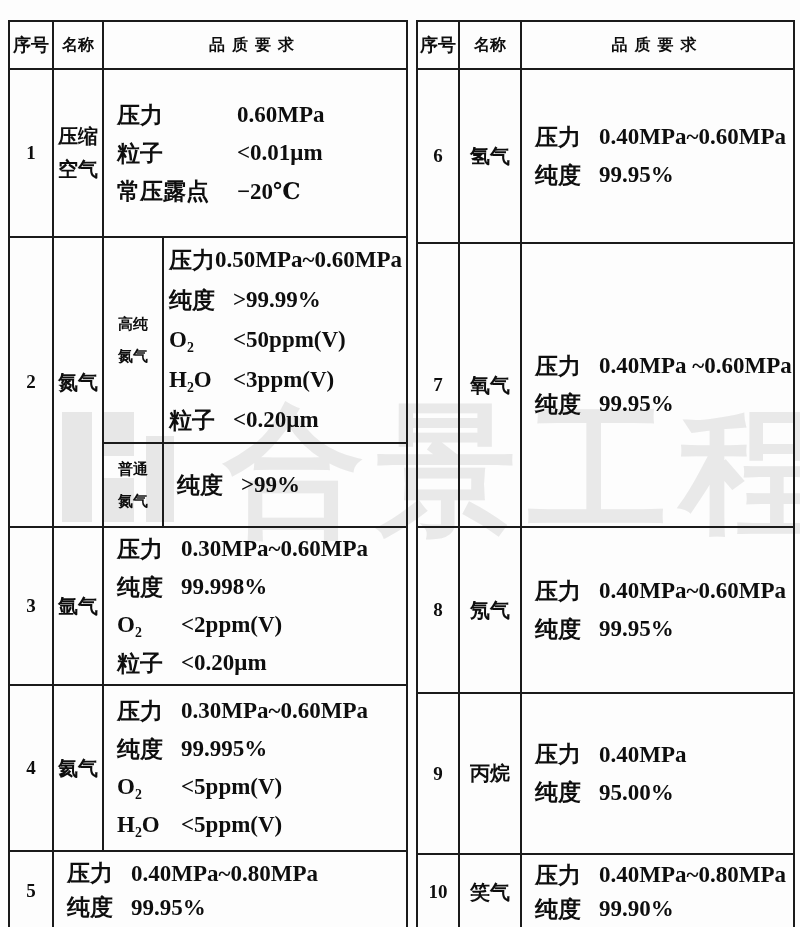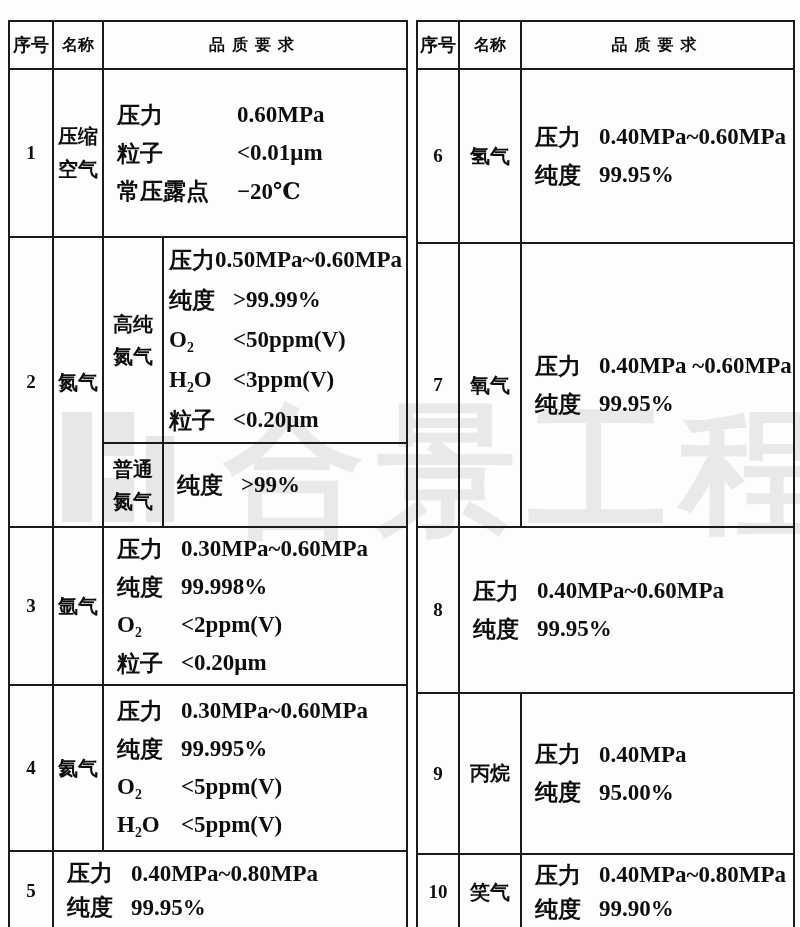--- a/index.html
+++ b/index.html
@@ -40,21 +40,21 @@
   .l-r1{height:168px;} .l-r2{height:290px;} .l-r3{height:158px;} .l-r4{height:166px;} .l-r5{flex:1;}
   
   .r-r6{height:174px;} .r-r7{height:284px;} .r-r8{height:166px;} .r-r9{height:161px;} .r-r10{flex:1;}
   .r-r10 .sl,.l-r5 .sl{height:34px;}
   
   .r2body{flex:1;display:flex;flex-direction:column;}
   .r2sub{display:flex;box-sizing:border-box;}
   .r2sub1{height:206px;border-bottom:2px solid #1b1b1b;}
   .r2sub2{flex:1;}
   .c-sub{width:60px;border-right:2px solid #1b1b1b;display:flex;flex-direction:column;
-         align-items:center;justify-content:center;font-size:20px;font-weight:700;line-height:32px;
+         align-items:center;justify-content:center;font-size:15px;font-weight:700;line-height:32px;
          box-sizing:border-box;}
   .r2sub1 .sl{height:40px;}
   .r2sub1 .c-spec{padding-left:5px;}
 </style>
 </head>
 <body>
 
 <div class="page">
 
   <div class="watermark">
@@ -248,20 +248,23 @@
           </div>
         <div class="sl">
             <span class="lab">纯度</span>
             <span class="val">99.95%</span>
           </div>
       </div>
     </div>
 
     <div class="trow r-r8">
       <div class="c c-no">8</div>
+      <div class="c c-name">
+        <span>氖气</span>
+      </div>
       <div class="c c-spec">
         <div class="sl">
             <span class="lab">压力</span>
             <span class="val">0.40MPa~0.60MPa</span>
           </div>
         <div class="sl">
             <span class="lab">纯度</span>
             <span class="val">99.95%</span>
           </div>
       </div>

